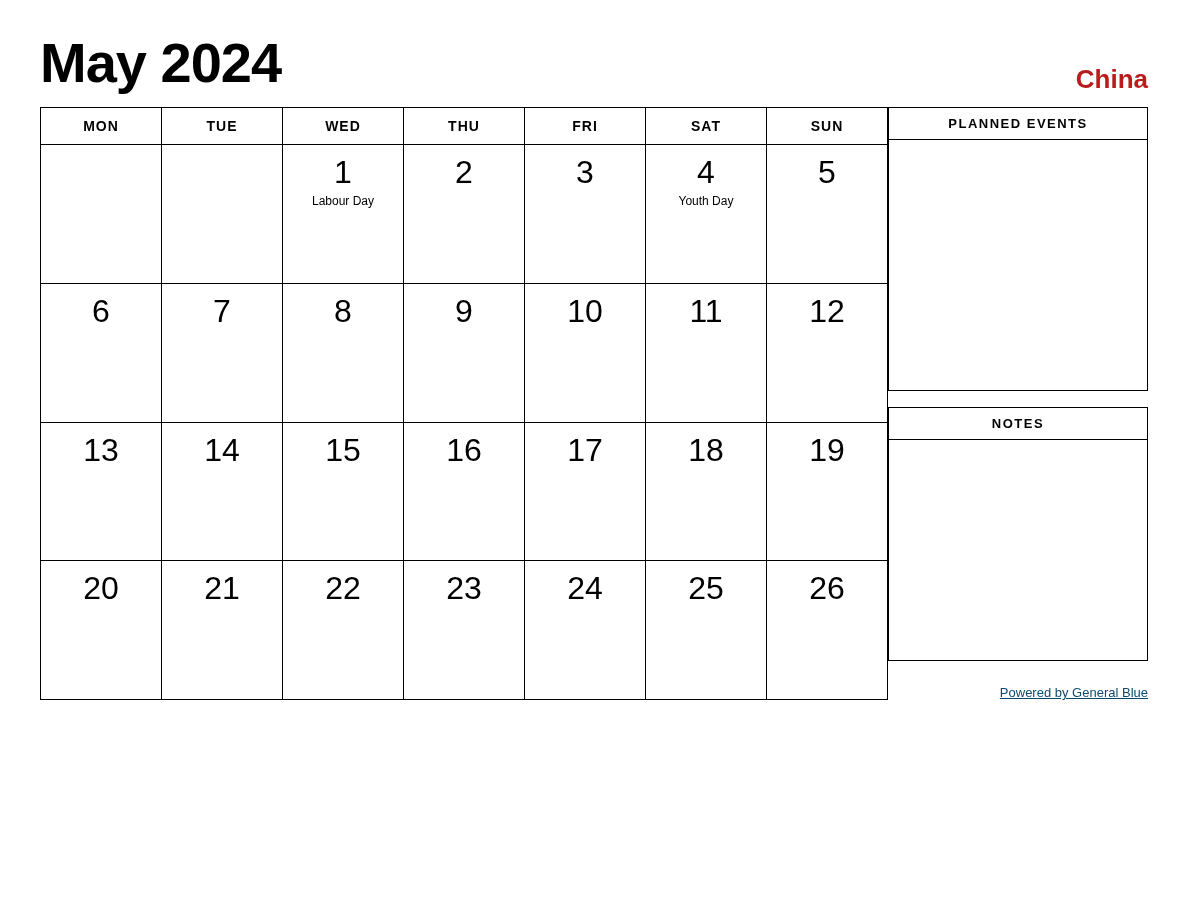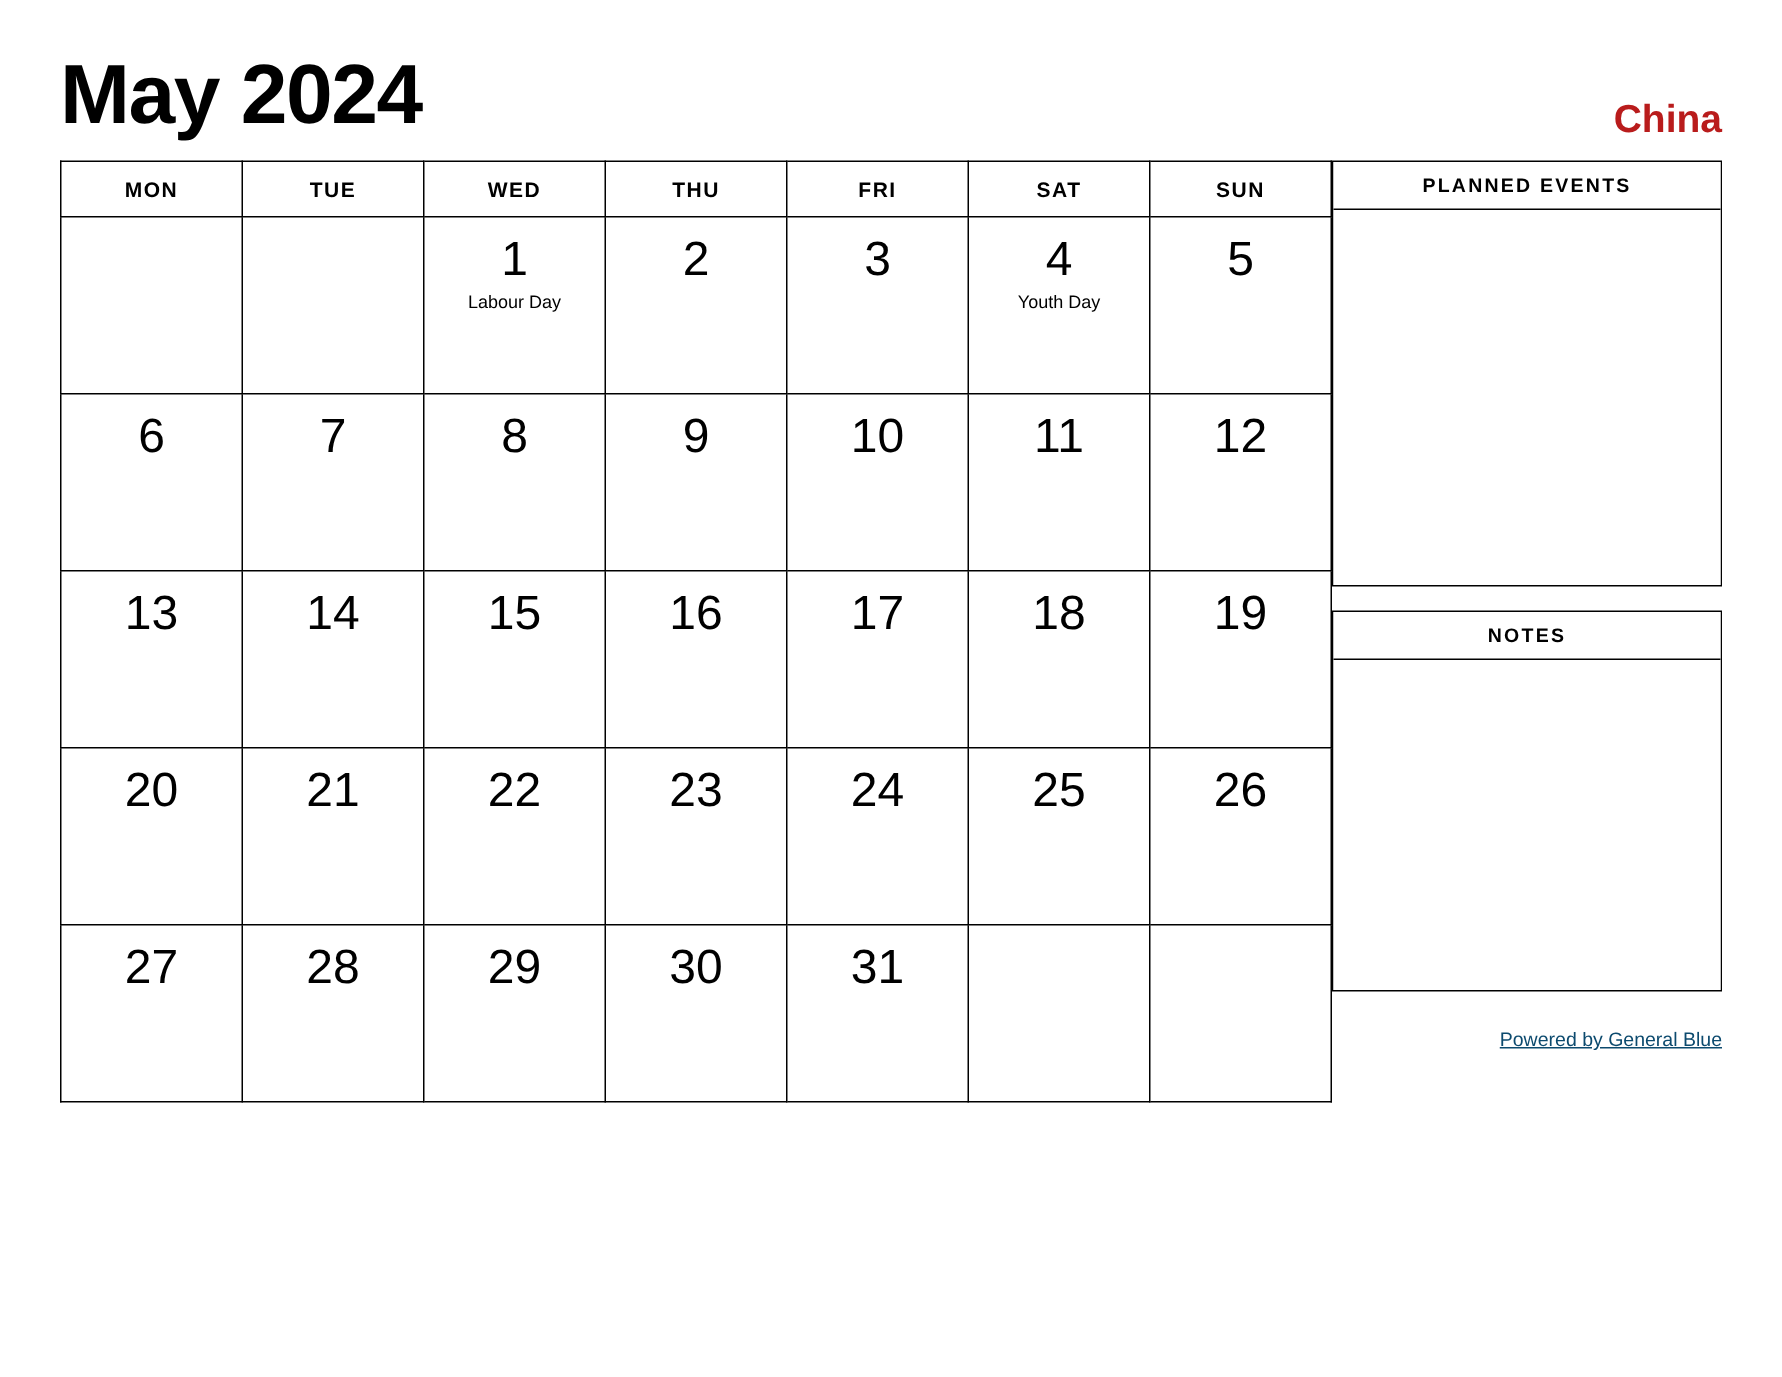--- a/index.html
+++ b/index.html
@@ -101,20 +101,21 @@
 
     .empty-cell {
       background: #fff;
     }
 
     .sidebar {
       width: 260px;
       display: flex;
       flex-direction: column;
       gap: 16px;
+      justify-content: space-between;
     }
 
     .sidebar-box {
       border: 1.5px solid #000;
     }
 
     .sidebar-box-header {
       border-bottom: 1.5px solid #000;
       text-align: center;
       padding: 8px 5px;
@@ -304,49 +305,20 @@
                 <div class="day-cell-inner">
                   <span class="day-number">25</span>
                 </div>
               </td>
               <td>
                 <div class="day-cell-inner">
                   <span class="day-number">26</span>
                 </div>
               </td>
             </tr>
-            <tr>
-              <td>
-                <div class="day-cell-inner">
-                  <span class="day-number">27</span>
-                </div>
-              </td>
-              <td>
-                <div class="day-cell-inner">
-                  <span class="day-number">28</span>
-                </div>
-              </td>
-              <td>
-                <div class="day-cell-inner">
-                  <span class="day-number">29</span>
-                </div>
-              </td>
-              <td>
-                <div class="day-cell-inner">
-                  <span class="day-number">30</span>
-                </div>
-              </td>
-              <td>
-                <div class="day-cell-inner">
-                  <span class="day-number">31</span>
-                </div>
-              </td>
-              <td class="empty-cell"></td>
-              <td class="empty-cell"></td>
-            </tr>
           </tbody>
       </table>
     </div>
 
     <div class="sidebar">
       <div class="sidebar-box">
         <div class="sidebar-box-header">PLANNED EVENTS</div>
         <div class="sidebar-box-body"></div>
       </div>
 

